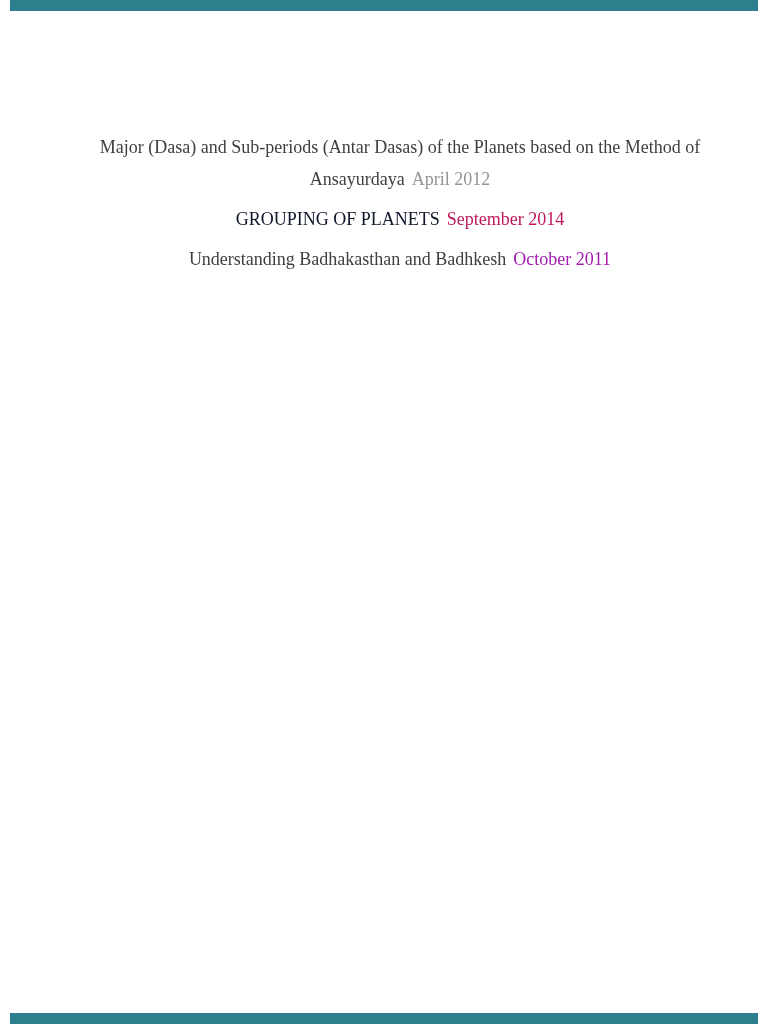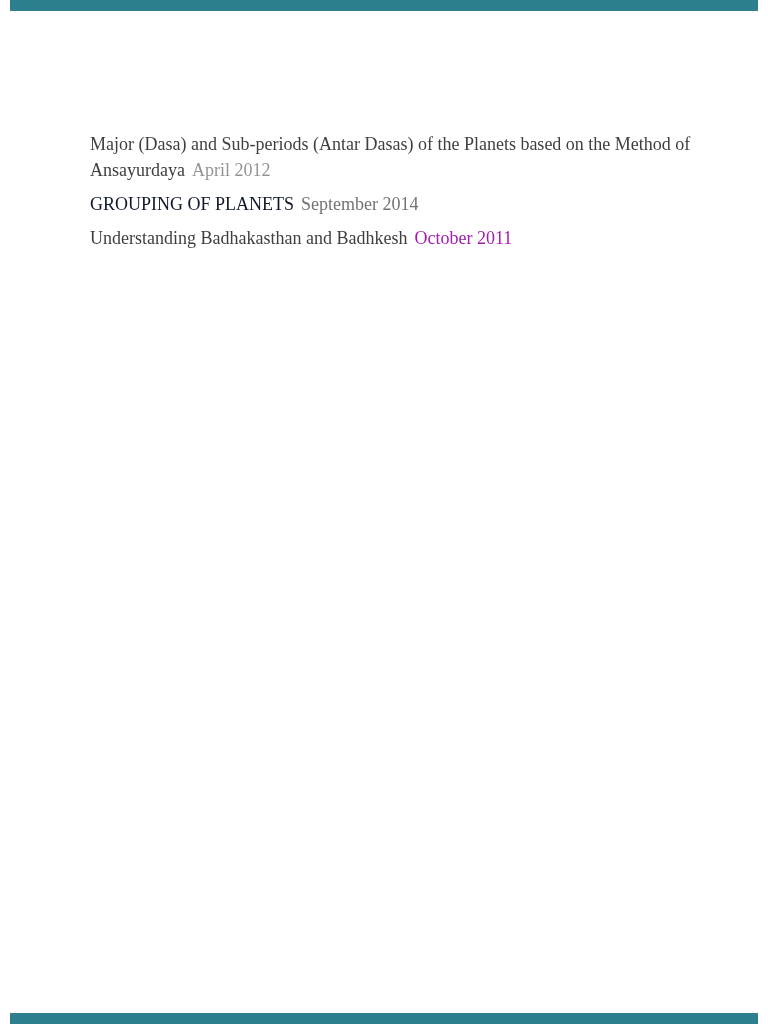--- a/index.html
+++ b/index.html
@@ -32,38 +32,39 @@
   .divider.top { top: 0; }
   .divider.bottom { bottom: 0; }
   .content {
     position: absolute;
     left: 90px;
     top: 131px;
     width: 620px;
   }
   .entry {
     font-size: 18px;
-    line-height: 26px;
+    line-height: 32px;
     color: #3f3f3f;
     margin: 0 0 8px 0;
+    text-align: center;
   }
   .entry .title {
     color: #3f3f3f;
   }
   .entry .date {
     color: #949494;
     margin-left: 7px;
   }
 </style>
 </head>
 <body>
 
 <div class="page">
   <div class="divider top" style="background: rgb(46, 127, 141);"></div>
 
   <div class="content">
     <p class="entry"><span class="title" style="color: rgb(63, 63, 63);">Major (Dasa) and Sub-periods (Antar Dasas) of the Planets based on the Method of Ansayurdaya</span><span class="date" style="color: rgb(148, 148, 148);">April 2012</span></p>
-    <p class="entry"><span class="title" style="color: #0f172a;">GROUPING OF PLANETS</span><span class="date" style="color: #737373;">September 2014</span></p>
+    <p class="entry"><span class="title" style="color: #0f172a;">GROUPING OF PLANETS</span><span class="date" style="color: #be185d;">September 2014</span></p>
     <p class="entry"><span class="title" style="color: rgb(63, 63, 63);">Understanding Badhakasthan and Badhkesh</span><span class="date" style="color: #a21caf;">October 2011</span></p>
   </div>
 
   <div class="divider bottom" style="background: rgb(46, 127, 141);"></div>
 </div>
 
 </body></html>

